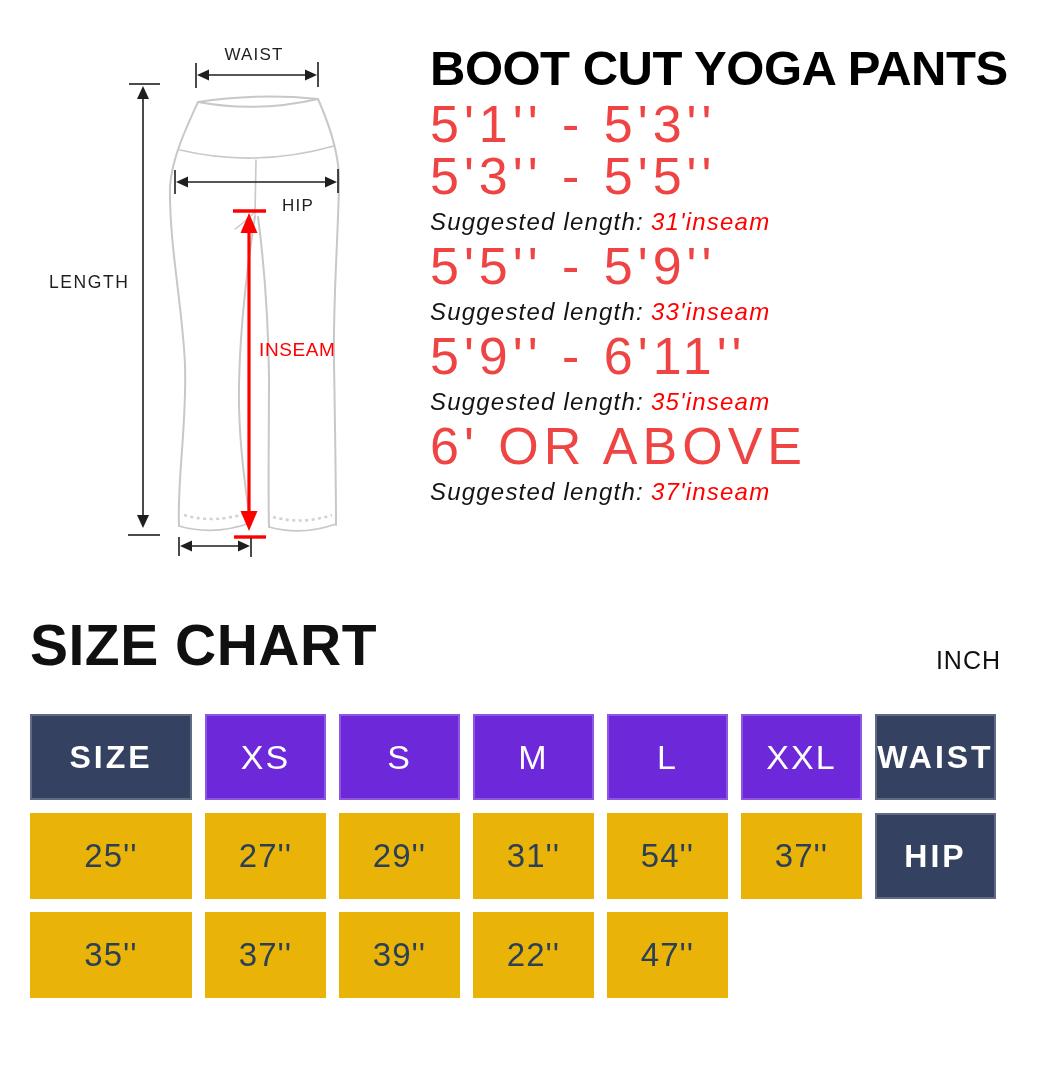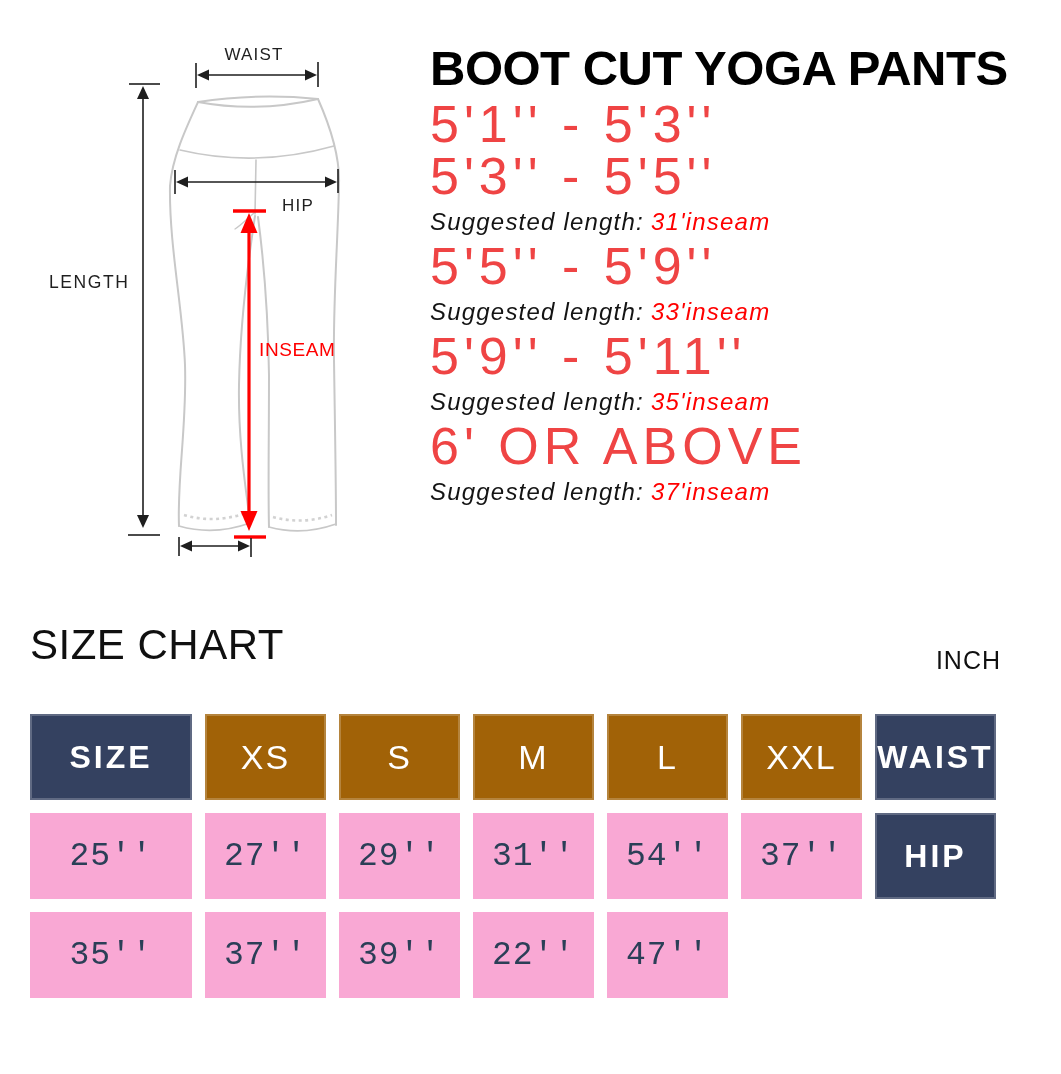--- a/index.html
+++ b/index.html
@@ -20,42 +20,42 @@
     padding-top:0; margin-top:42px; font-size:49px; line-height:52px;
     font-weight:bold; letter-spacing:-0.5px; color:#000; white-space:nowrap;
   }
   .hg-entry { margin-top:9px; }
   .hg-range { font-size:52px; line-height:43px; letter-spacing:5px; color:#ef4444; white-space:nowrap; }
   .hg-sug { margin-top:9px; font-size:24px; line-height:29px; font-style:italic; letter-spacing:1.2px; color:#141414; white-space:nowrap; }
   .hg-sug .red { color:#ff0000; margin-left:7px; }
 
   
   .sc-heading {
-    position:absolute; left:30px; top:612px; font-size:42px; line-height:66px;
-    font-weight:400; letter-spacing:0.5px; color:#101010; white-space:nowrap;
+    position:absolute; left:30px; top:612px; font-size:57px; line-height:66px;
+    font-weight:700; letter-spacing:0.5px; color:#101010; white-space:nowrap;
   }
   .sc-unit { position:absolute; right:60px; top:644px; font-size:25px; line-height:32px; color:#101010; letter-spacing:1px; }
 
   
   .sc-table {
     position:absolute; left:30px; top:714px;
     display:grid; grid-template-columns:162px repeat(6, 121px);
     column-gap:16px; row-gap:42px; grid-auto-rows:86px;gap:13px;
   }
   .cell { display:flex; align-items:center; justify-content:center; box-sizing:border-box; }
   .hcell {
     background:#344160; color:#ffffff; font-weight:bold; font-size:32px;
     letter-spacing:3px; border:2px solid rgba(255,255,255,0.22);
   }
   .scell {
-    background:#a16207; color:#ffffff; font-size:34px; font-weight:normal;
+    background:#6d28d9; color:#ffffff; font-size:34px; font-weight:normal;
     letter-spacing:2px; border:2px solid rgba(255,255,255,0.22);
   }
   .vcell {
-    background:#f9a8d4; color:#2b3f57; font-size:33px; letter-spacing:1px;font-family:Liberation Mono, monospace;
+    background:#eab308; color:#2b3f57; font-size:33px; letter-spacing:1px;
   }
 </style>
 </head>
 <body>
 
 <svg class="diagram" width="440" height="580" viewBox="0 0 440 580">
   <g fill="none" stroke="#c8c8c8" stroke-width="2" stroke-linecap="round">
     <path d="M198,102 Q257,93 318,99"></path>
     <path d="M198,102 Q257,113 318,99"></path>
     <path d="M198,102 C186,128 172,158 170,186 C169,245 183,310 185,365 C187,425 177,478 179,526"></path>
@@ -125,21 +125,21 @@
   </div>
   <div class="hg-entry">
     <div class="hg-range">5'3'' - 5'5''</div>
     <div class="hg-sug"><span>Suggested length:</span><span class="red">31'inseam</span></div>
   </div>
   <div class="hg-entry">
     <div class="hg-range">5'5'' - 5'9''</div>
     <div class="hg-sug"><span>Suggested length:</span><span class="red">33'inseam</span></div>
   </div>
   <div class="hg-entry">
-    <div class="hg-range">5'9'' - 5'11''</div>
+    <div class="hg-range">5'9'' - 6'11''</div>
     <div class="hg-sug"><span>Suggested length:</span><span class="red">35'inseam</span></div>
   </div>
   <div class="hg-entry">
     <div class="hg-range">6' OR ABOVE</div>
     <div class="hg-sug"><span>Suggested length:</span><span class="red">37'inseam</span></div>
   </div>
 </div>
 
 <div class="sc-heading">SIZE CHART</div>
 <div class="sc-unit">INCH</div>

